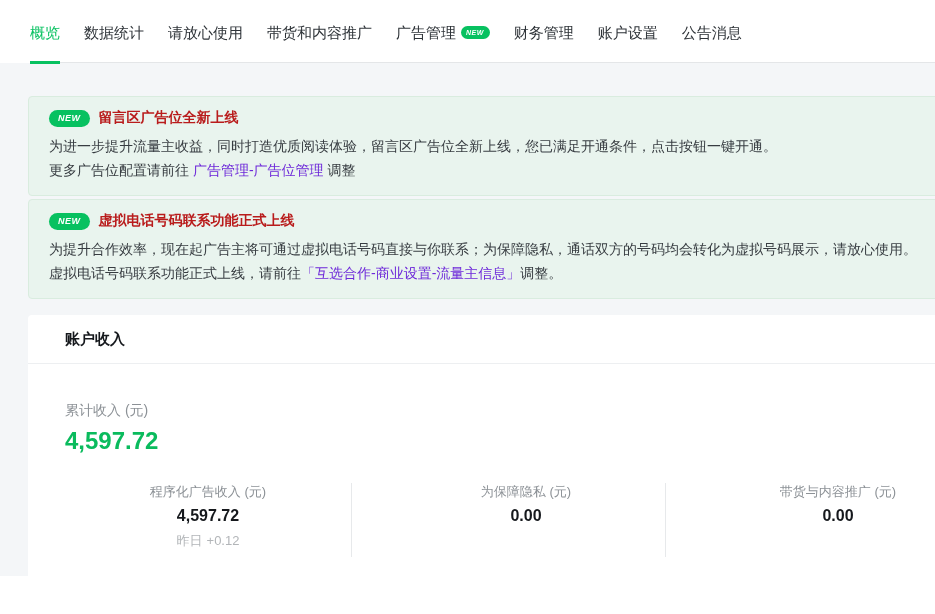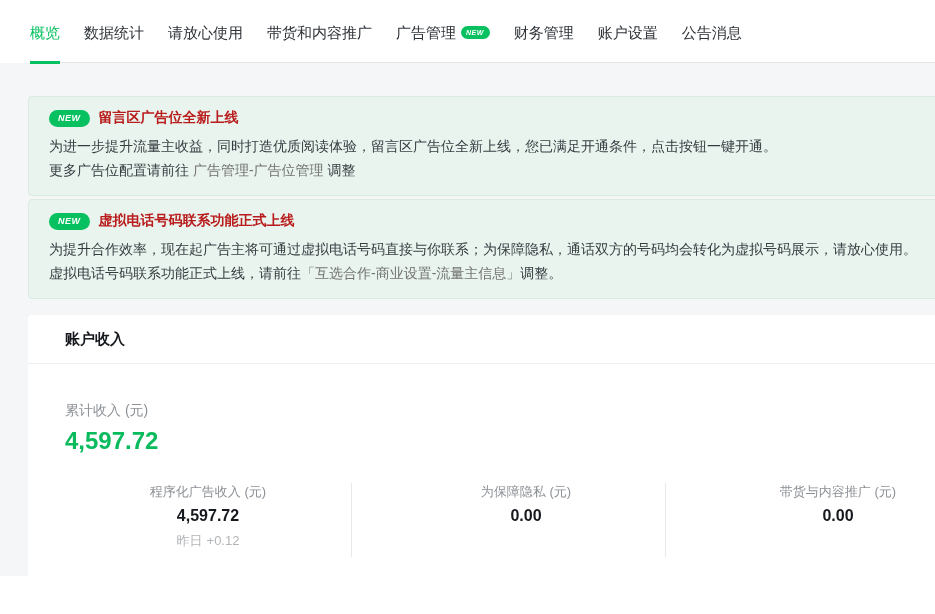--- a/index.html
+++ b/index.html
@@ -84,21 +84,21 @@
     border-radius: 9px;
     letter-spacing: .5px;
   }
   .notice-title { font-size: 14px; font-weight: 700; color: #b91c1c; }
   .notice-body {
     margin-top: 7px;
     font-size: 14px;
     color: #373c41;
     line-height: 24px;
   }
-  .link { color: #737373; cursor: pointer; }
+  .link { color: #6d28d9; cursor: pointer; }
   
   .card {
     width: 962px;
     background: #ffffff;
     margin-top: 16px;
     border-radius: 4px 4px 0 0;
     height: 320px;
     box-sizing: border-box;
   }
   .card-header {

